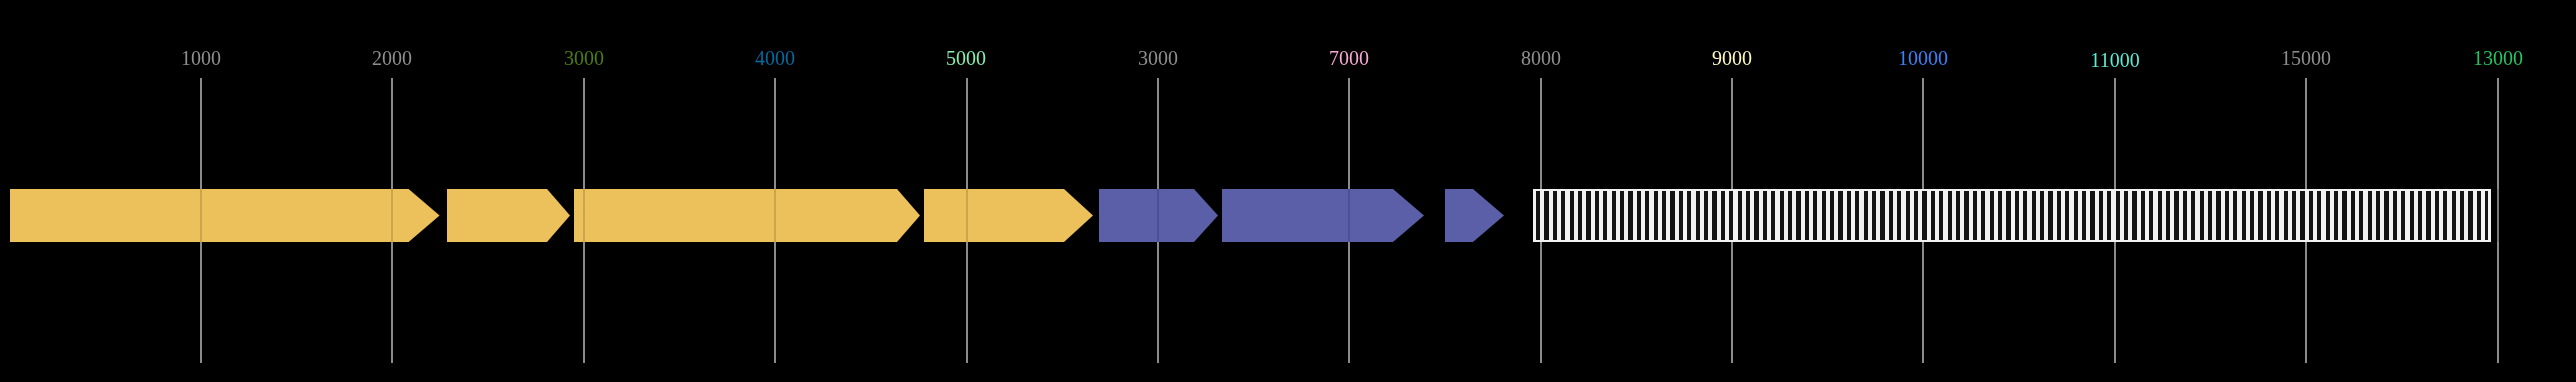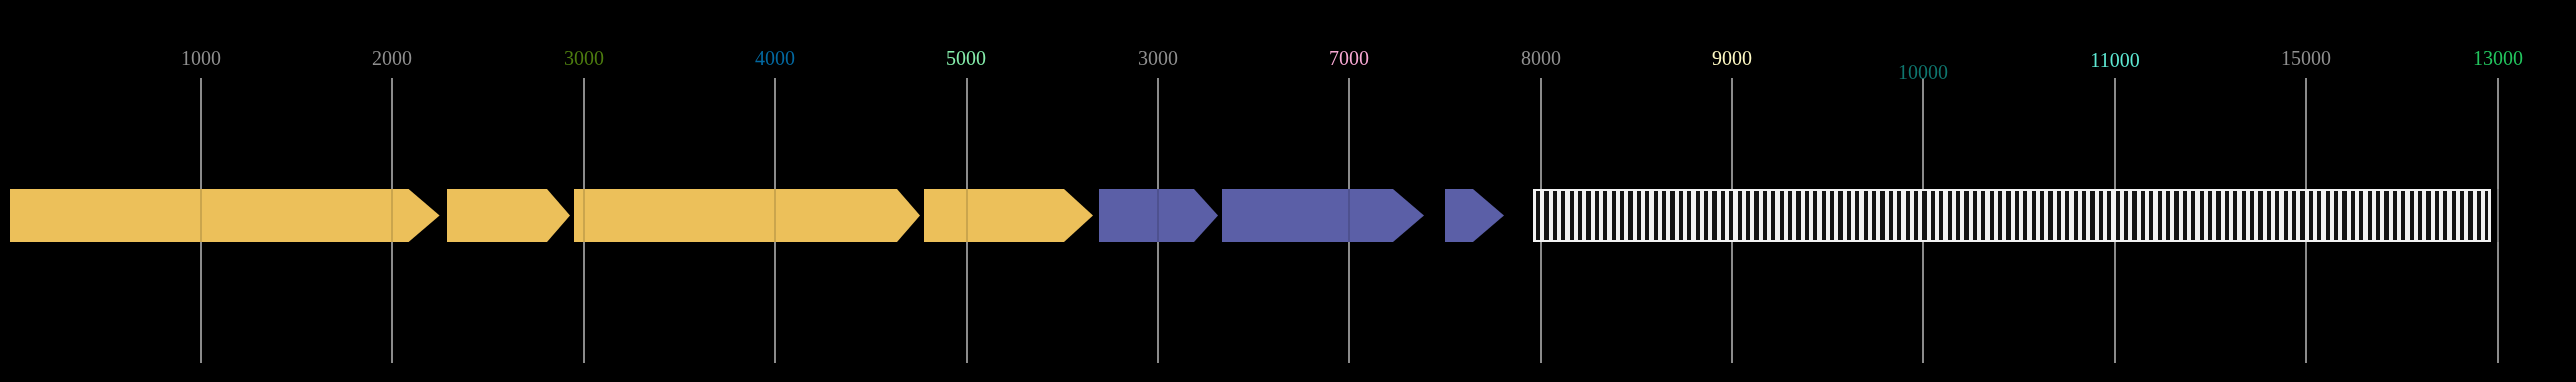--- a/index.html
+++ b/index.html
@@ -34,21 +34,21 @@
   <div>
       <div class="tick-label" style="left: 201px; top: 47px; color: rgb(143, 143, 143);">1000</div>
       <div class="tick-label" style="left: 392px; top: 47px; color: rgb(143, 143, 143);">2000</div>
       <div class="tick-label" style="left: 584px; top: 47px; color: #4d7c0f;">3000</div>
       <div class="tick-label" style="left: 775px; top: 47px; color: #0369a1;">4000</div>
       <div class="tick-label" style="left: 966px; top: 47px; color: #86efac;">5000</div>
       <div class="tick-label" style="left: 1158px; top: 47px; color: rgb(143, 143, 143);">3000</div>
       <div class="tick-label" style="left: 1349px; top: 47px; color: #f9a8d4;">7000</div>
       <div class="tick-label" style="left: 1541px; top: 47px; color: rgb(143, 143, 143);">8000</div>
       <div class="tick-label" style="left: 1732px; top: 47px; color: #fef9c3;">9000</div>
-      <div class="tick-label" style="left: 1923px; top: 47px; color: #0f766e; margin-top: 14px;">10000</div>
+      <div class="tick-label" style="left: 1923px; top: 47px; color: #3b82f6;">10000</div>
       <div class="tick-label" style="left: 2115px; top: 49px; color: #5eead4;">11000</div>
       <div class="tick-label" style="left: 2306px; top: 47px; color: rgb(143, 143, 143);">15000</div>
       <div class="tick-label" style="left: 2498px; top: 47px; color: #22c55e;">13000</div>
     </div>
   <div>
       <div class="feature" style="left: 9.6px; top: 189px; width: 430px; height: 53px; background: rgb(236, 192, 90); clip-path: polygon(0px 0px, calc(100% - 31px) 0px, 100% 50%, calc(100% - 31px) 100%, 0px 100%);"></div>
       <div class="feature" style="left: 447px; top: 189px; width: 123px; height: 53px; background: rgb(236, 192, 90); clip-path: polygon(0px 0px, calc(100% - 23px) 0px, 100% 50%, calc(100% - 23px) 100%, 0px 100%);"></div>
       <div class="feature" style="left: 574px; top: 189px; width: 346px; height: 53px; background: rgb(236, 192, 90); clip-path: polygon(0px 0px, calc(100% - 23px) 0px, 100% 50%, calc(100% - 23px) 100%, 0px 100%);"></div>
       <div class="feature" style="left: 924px; top: 189px; width: 169px; height: 53px; background: rgb(236, 192, 90); clip-path: polygon(0px 0px, calc(100% - 29px) 0px, 100% 50%, calc(100% - 29px) 100%, 0px 100%);"></div>
       <div class="feature" style="left: 1099px; top: 189px; width: 119px; height: 53px; background: rgb(91, 95, 167); clip-path: polygon(0px 0px, calc(100% - 24px) 0px, 100% 50%, calc(100% - 24px) 100%, 0px 100%);"></div>

